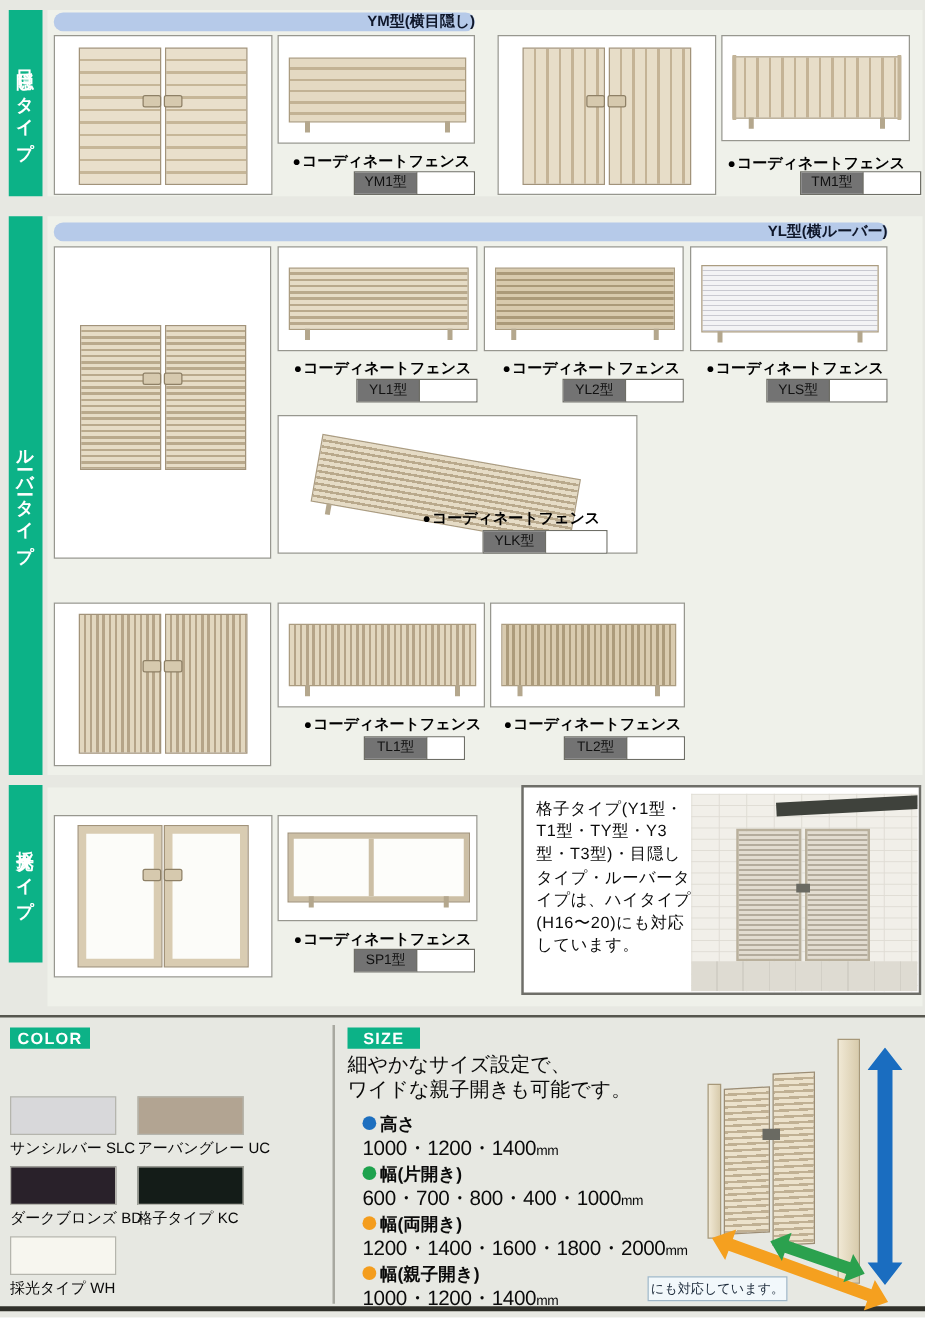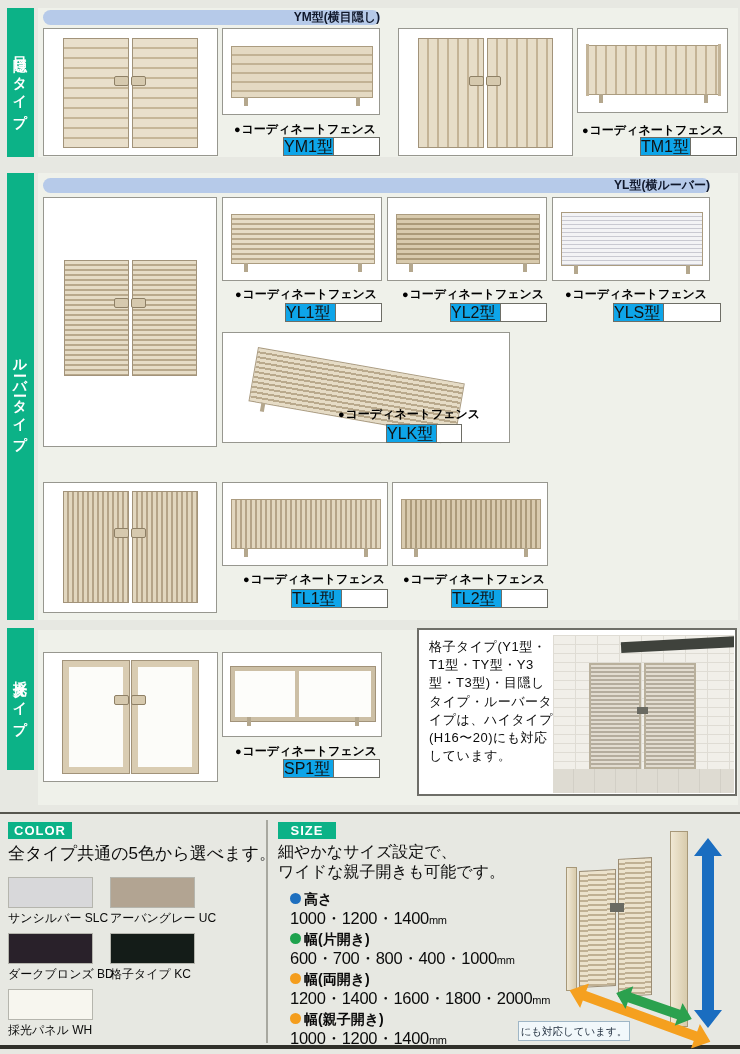--- a/index.html
+++ b/index.html
@@ -8,22 +8,22 @@
   #page{position:relative;width:740px;height:1054px;background:#e7e8e2;overflow:hidden}
   .band{position:absolute;left:38px;width:700px;background:#eff1ea}
   .tab{position:absolute;left:7px;width:27px;color:#fff;writing-mode:vertical-rl;text-orientation:upright;
        font-weight:bold;font-size:14px;letter-spacing:2px;display:flex;align-items:center;justify-content:center}
   .pill{position:absolute;height:15px;line-height:15px;border-radius:8px;text-align:right;
         font-size:12px;font-weight:bold;color:#0f172a}
   .box{position:absolute;background:#fff;border:1px solid #97978f}
   .coord{position:absolute;font-size:12px;font-weight:bold;color:#000;text-align:center;white-space:nowrap}
   .coord .blt{font-size:11px;margin-right:1px}
   .typebox{position:absolute;height:19px;border:1px solid #6e6e66;display:flex;background:#fff}
-  .typebox .lc{width:50px;background:#0ea5e9;border-right:1px solid #6e6e66;text-align:left;
-               font-size:16px;line-height:17px;color:#111}
+  .typebox .lc{width:50px;background:#737373;border-right:1px solid #6e6e66;text-align:center;
+               font-size:11px;line-height:17px;color:#111}
   .typebox .rc{flex:1;background:#fff}
   .door{position:absolute;border:1px solid #a2937a}
   .fpanel{position:absolute;border:1px solid #ab9c80}
   .fpanel::before,.fpanel::after{content:"";position:absolute;bottom:-9px;width:4px;height:9px;background:#b4a78d}
   .fpanel::before{left:12px}
   .fpanel::after{right:12px}
   .endpost{position:absolute;top:-2px;bottom:-2px;width:3px;background:#c3b498}
   .handles{position:absolute;width:32px;height:9px}
   .handles::before,.handles::after{content:"";position:absolute;top:0;width:13px;height:8px;
        background:#d6c9ae;border:1px solid #8e8066;border-radius:2px}
@@ -147,49 +147,49 @@
     <div class="lc">YL2型</div>
     <div class="rc"></div>
   </div>
 
   <div class="box" style="left:552px;top:197px;width:158px;height:84px">
     <div class="fpanel tex-h-louver-light" style="left:8px;top:14px;width:142px;height:54px"></div>
   </div>
   <div class="coord" style="left:562px;top:286px;width:148px">
     <span class="blt">●</span><span>コーディネートフェンス</span>
   </div>
-  <div class="typebox" style="left:613px;top:303px;width:108px">
+  <div class="typebox" style="left:613px;top:303px;width:97px">
     <div class="lc">YLS型</div>
     <div class="rc"></div>
   </div>
 
   <div class="box" style="left:222px;top:332px;width:288px;height:111px">
     <div class="ylk-panel fpanel tex-h-louver" style="left:35px;top:14px;width:210px;height:55px"></div>
   </div>
   <div class="coord" style="left:335px;top:406px;width:148px">
     <span class="blt">●</span><span>コーディネートフェンス</span>
   </div>
-  <div class="typebox" style="left:386px;top:424px;width:76px">
+  <div class="typebox" style="left:386px;top:424px;width:100px">
     <div class="lc">YLK型</div>
     <div class="rc"></div>
   </div>
 
   <div class="box" style="left:43px;top:482px;width:174px;height:131px">
     <div class="door tex-v-louver" style="left:19px;top:8px;width:66px;height:112px"></div>
     <div class="door tex-v-louver" style="left:88px;top:8px;width:66px;height:112px"></div>
     <span class="handles" style="left:70px;top:45px"></span>
   </div>
 
   <div class="box" style="left:222px;top:482px;width:166px;height:84px">
     <div class="fpanel tex-v-louver" style="left:8px;top:16px;width:150px;height:50px"></div>
   </div>
   <div class="coord" style="left:240px;top:571px;width:148px">
     <span class="blt">●</span><span>コーディネートフェンス</span>
   </div>
-  <div class="typebox" style="left:291px;top:589px;width:97px">
+  <div class="typebox" style="left:291px;top:589px;width:81px">
     <div class="lc">TL1型</div>
     <div class="rc"></div>
   </div>
 
   <div class="box" style="left:392px;top:482px;width:156px;height:84px">
     <div class="fpanel tex-v-louver-tan" style="left:8px;top:16px;width:140px;height:50px"></div>
   </div>
   <div class="coord" style="left:400px;top:571px;width:148px">
     <span class="blt">●</span><span>コーディネートフェンス</span>
   </div>
@@ -228,32 +228,31 @@
       <i class="latch" style="left:84px;top:72px;width:11px;height:7px;position:absolute"></i>
       <div class="pfloor"></div>
     </div>
   </div>
 
   <div class="hr1"></div>
   <div class="hr2"></div>
   <div class="vdiv"></div>
 
   <div class="tag" style="left: 8px; top: 822px; width: 64px; background-color: rgb(12, 178, 135);">COLOR</div>
-  <div class="c-head" style="left:8px;top:842px">全タイプ共通の5色から選べます。</div>
 
   <div class="swatch" style="left: 8px; top: 877px; background-color: rgb(216, 216, 218);"></div>
   <div class="sw-label" style="left:8px;top:910px">サンシルバー SLC</div>
   <div class="swatch" style="left: 110px; top: 877px; background-color: rgb(178, 164, 146);"></div>
   <div class="sw-label" style="left:110px;top:910px">アーバングレー UC</div>
   <div class="swatch" style="left: 8px; top: 933px; background-color: rgb(41, 33, 42);"></div>
   <div class="sw-label" style="left:8px;top:966px">ダークブロンズ BD</div>
   <div class="swatch" style="left: 110px; top: 933px; background-color: rgb(20, 28, 24);"></div>
   <div class="sw-label" style="left:110px;top:966px">格子タイプ KC</div>
   <div class="swatch" style="left: 8px; top: 989px; background-color: rgb(247, 246, 239);"></div>
-  <div class="sw-label" style="left:8px;top:1022px">採光パネル WH</div>
+  <div class="sw-label" style="left:8px;top:1022px">採光タイプ WH</div>
 
   <div class="tag" style="left: 278px; top: 822px; width: 58px; background-color: rgb(12, 178, 135);">SIZE</div>
   <div class="s-head" style="left:278px;top:862px">ワイドな親子開きも可能です。</div>
   <div class="s-head" style="left:278px;top:842px">細やかなサイズ設定で、</div>
 
   <div class="spec-label" style="left:290px;top:891px">
     <i class="dot" style="background-color: rgb(30, 111, 191);"></i><span>高さ</span>
   </div>
   <div class="spec-vals" style="left:290px;top:908px">
     <span>1000・1200・1400</span><span class="unit">mm</span>

